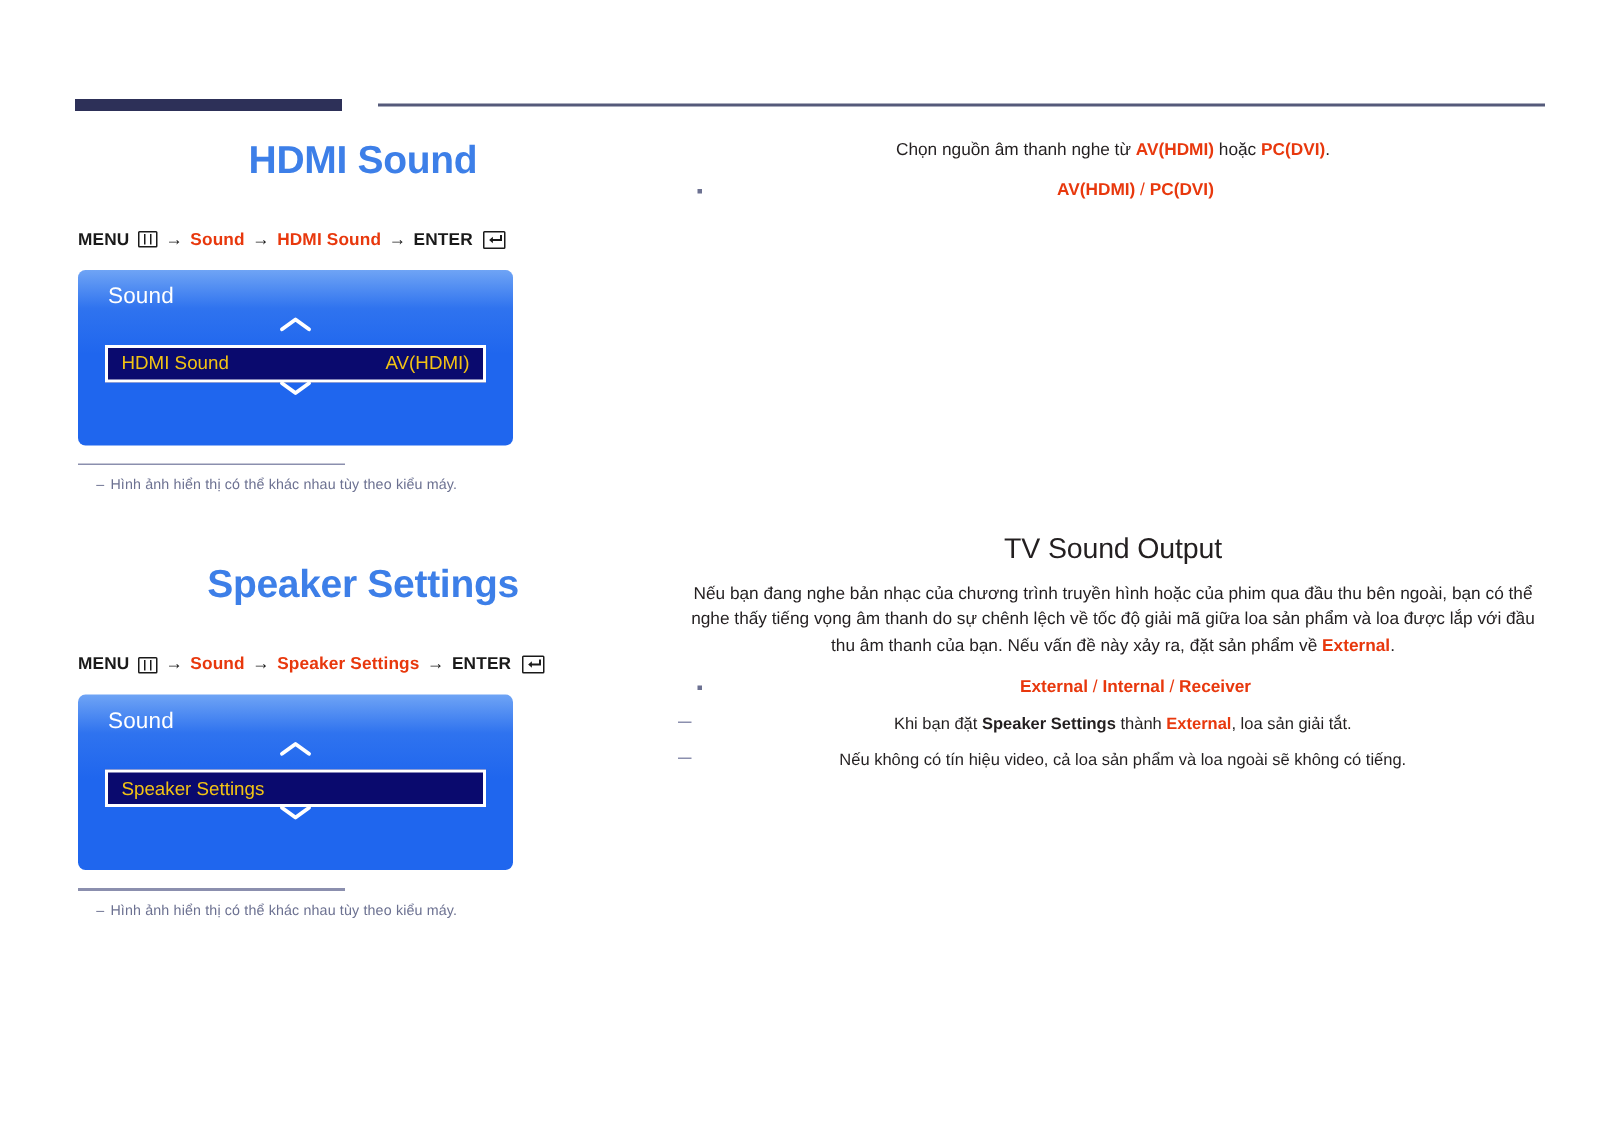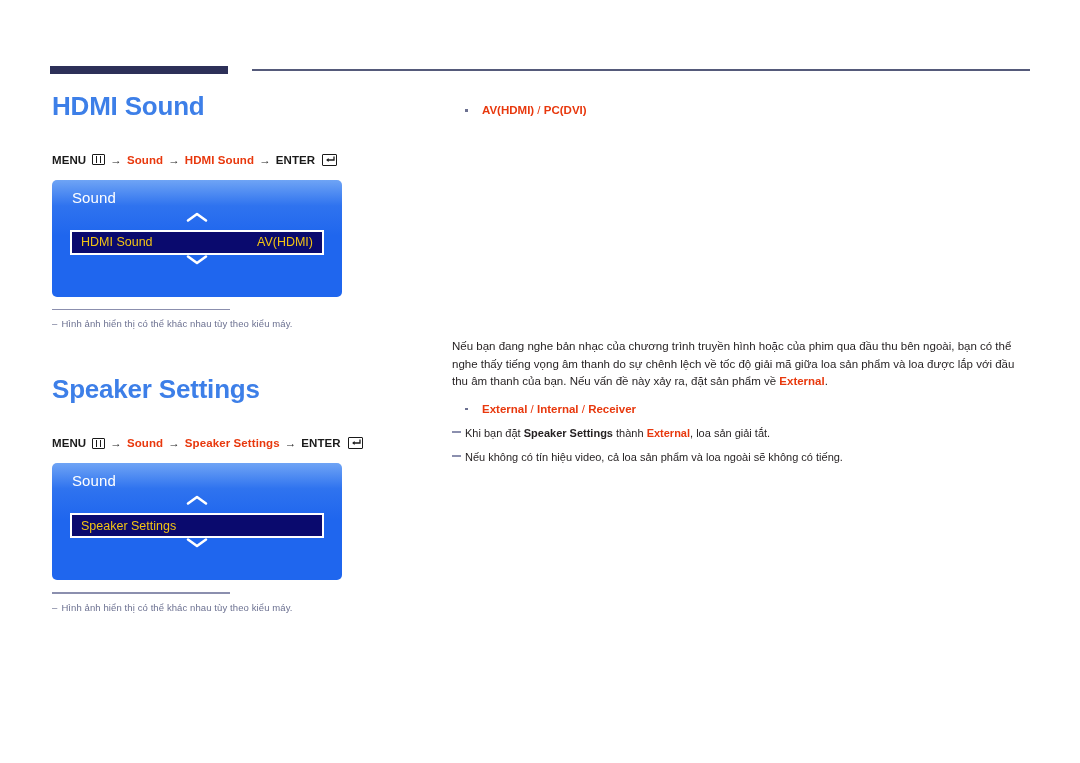--- a/index.html
+++ b/index.html
@@ -3,21 +3,21 @@
 <meta charset="utf-8">
 <style>
   * { box-sizing: border-box; }
   html, body {
     margin: 0; padding: 0;
     width: 1080px; height: 763px;
     background: #ffffff;
     font-family: "Liberation Sans", sans-serif;
     -webkit-font-smoothing: antialiased;
   }
-  .page { position: relative; width: 1080px; height: 755px; overflow: hidden; }
+  .page { position: relative; width: 1080px; height: 755px; overflow: hidden; text-align: center; }
 
   
   .hdr-thick {
     position: absolute; left: 50px; top: 66px;
     width: 178px; height: 8px; background: #2d3058;
   }
   .hdr-thin {
     position: absolute; left: 252px; top: 69px;
     width: 778px; height: 2px; background: #555a7a;
   }
@@ -253,27 +253,29 @@
           <span class="dash">–</span><span>Hình ảnh hiển thị có thể khác nhau tùy theo kiểu máy.</span>
         </div>
       </div>
     </div>
 
   </div>
 
   <div class="col-right">
 
     <div>
+      <p class="lead"><span>Chọn nguồn âm thanh nghe từ </span><span class="red-b">AV(HDMI)</span><span> hoặc </span><span class="red-b">PC(DVI)</span><span>.</span></p>
 
       <ul class="opts">
         <li><span>AV(HDMI)</span><span class="sep"> / </span><span>PC(DVI)</span></li>
       </ul>
     </div>
 
     <div style="margin-top:219px;">
+      <h2 class="sub-title">TV Sound Output</h2>
 
       <p class="lead"><span>Nếu bạn đang nghe bản nhạc của chương trình truyền hình hoặc của phim qua đầu thu bên ngoài, bạn có thể nghe thấy tiếng vọng âm thanh do sự chênh lệch về tốc độ giải mã giữa loa sản phẩm và loa được lắp với đầu thu âm thanh của bạn. Nếu vấn đề này xảy ra, đặt sản phẩm về </span><span class="red-b">External</span><span>.</span></p>
 
       <ul class="opts">
         <li><span>External</span><span class="sep"> / </span><span>Internal</span><span class="sep"> / </span><span>Receiver</span></li>
       </ul>
 
       <div class="note"><span>Khi bạn đặt </span><span class="bb">Speaker Settings</span><span> thành </span><span class="rb">External</span><span>, loa sản giải tắt.</span>
       </div>
 

